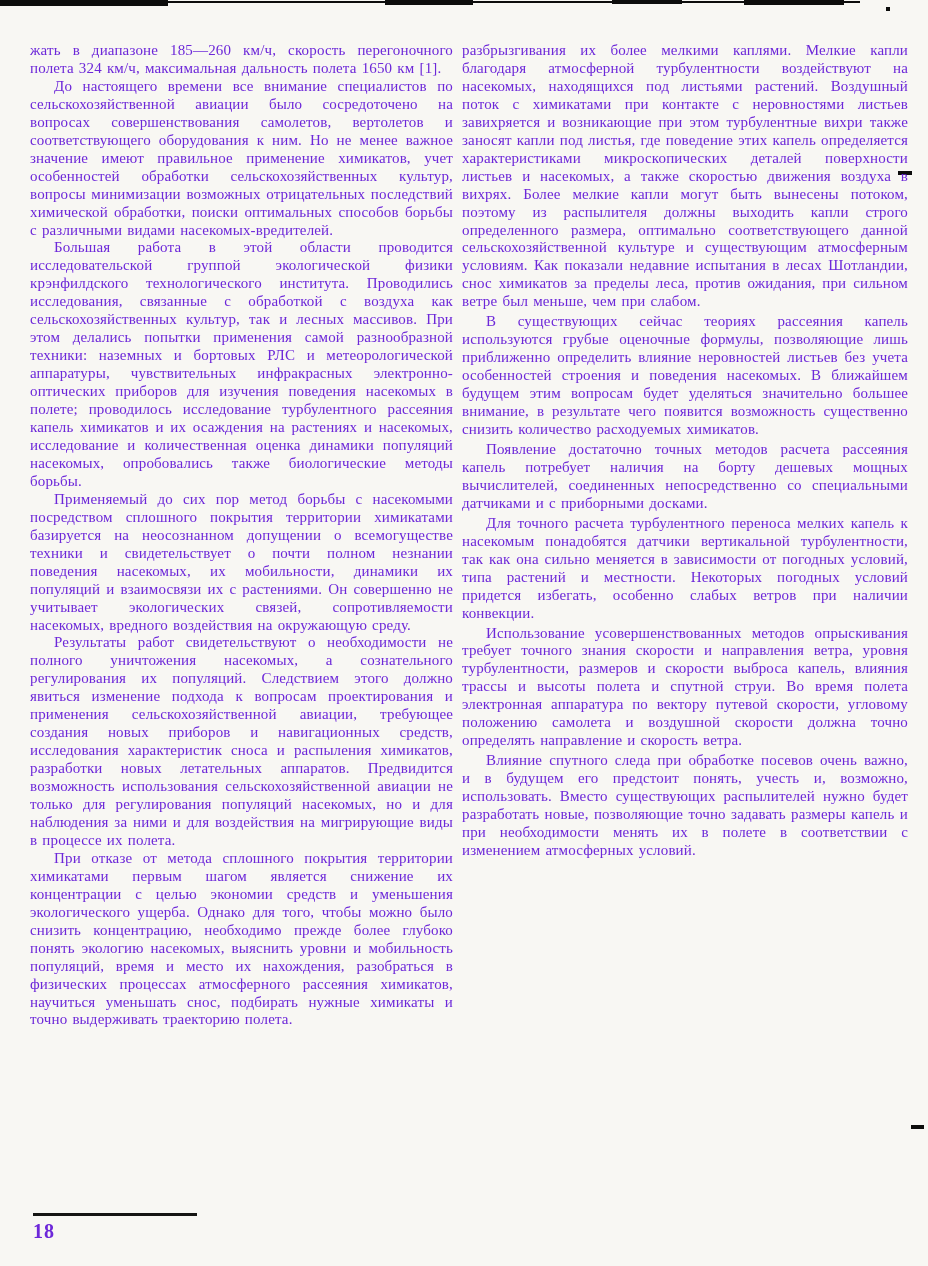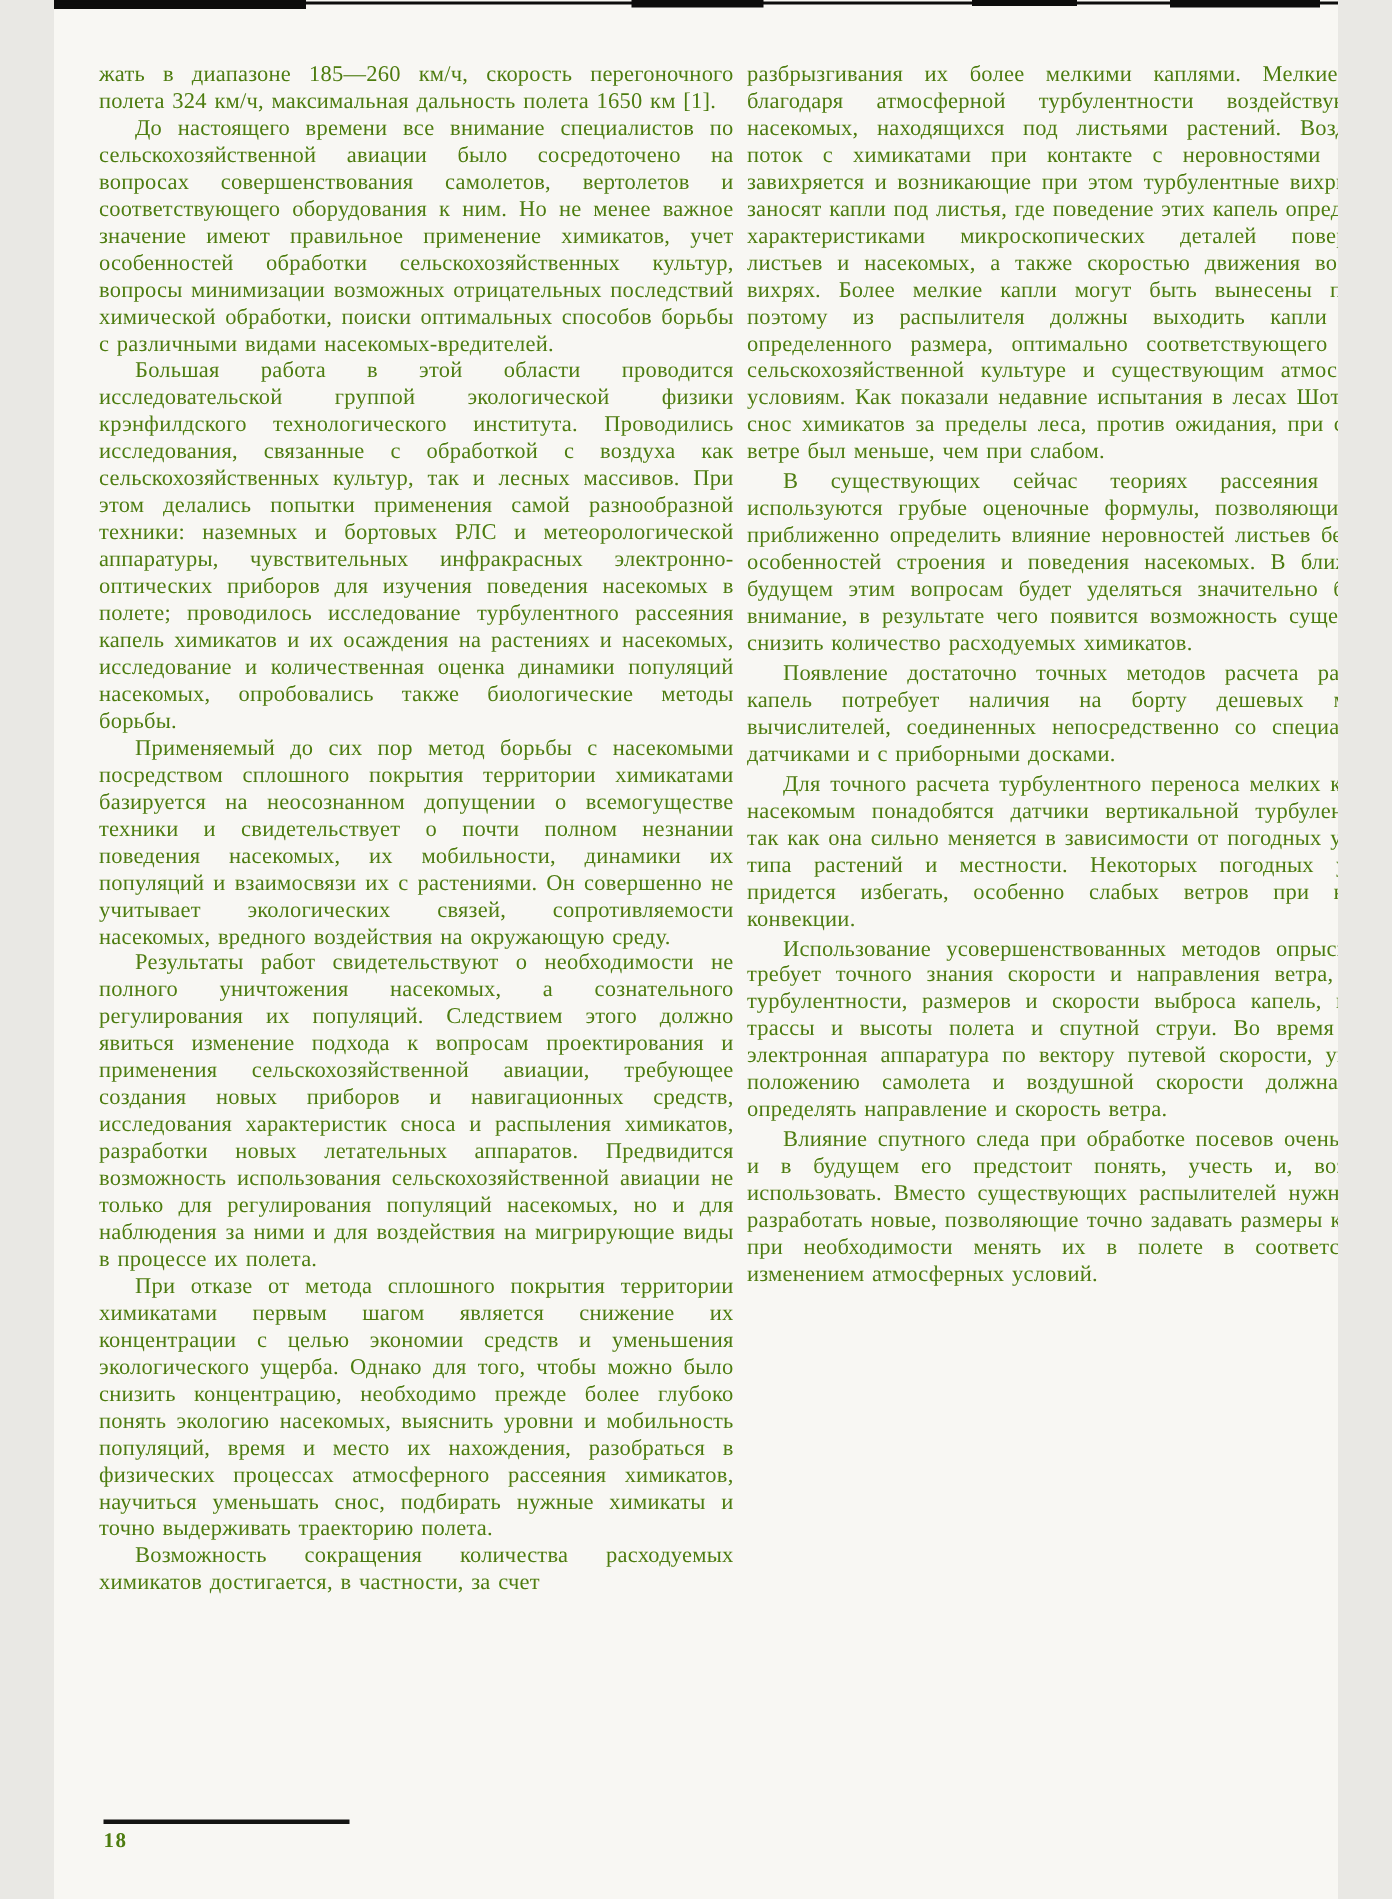--- a/index.html
+++ b/index.html
@@ -2,27 +2,27 @@
 <html lang="ru"><head>
 <meta charset="utf-8">
 <style>
   html, body {
     margin: 0;
     padding: 0;
     background: #e9e8e4;
   }
   .page {
     position: relative;
-    width: 856px;
+    width: 928px;
     height: 1266px;
     margin: 0 auto;
     background: #f8f7f3;
     overflow: hidden;
     font-family: "Liberation Serif", "DejaVu Serif", serif;
-    color: #4d7c0f;
+    color: #6d28d9;
   }
   .columns {
     position: absolute;
     top: 42px;
     left: 30px;
     display: flex;
     gap: 9px;
   }
   .col {
     text-align: justify;
@@ -48,21 +48,21 @@
     left: 33px;
     top: 1213px;
     width: 164px;
     height: 3px;
     background: #151513;
   }
   .page-number {
     position: absolute;
     left: 33px;
     top: 1220px;
-    font-size: 14px;
+    font-size: 20px;
     font-weight: bold;
     letter-spacing: 1px;
   }
 
   
   .artifact { position: absolute; background: #0d0d0c; }
   .a-top-thick { left: 0;   top: 0; width: 168px; height: 6px; }
   .a-top-thin  { left: 0;   top: 1px; width: 860px; height: 2px; }
   .a-top-p1    { left: 385px; top: 0; width: 88px; height: 5px; }
   .a-top-p2    { left: 612px; top: 0; width: 70px; height: 4px; }
@@ -86,21 +86,20 @@
   <div class="artifact a-dash-2"></div>
 
   <div class="columns">
     <div class="col col-left">
         <p class="noindent">жать в диапазоне 185—260 км/ч, скорость перегоночного полета 324 км/ч, максимальная дальность полета 1650 км [1].</p>
         <p>До настоящего времени все внимание специалистов по сельскохозяйственной авиации было сосредоточено на вопросах совершенствования самолетов, вертолетов и соответствующего оборудования к ним. Но не менее важное значение имеют правильное применение химикатов, учет особенностей обработки сельскохозяйственных культур, вопросы минимизации возможных отрицательных последствий химической обработки, поиски оптимальных способов борьбы с различными видами насекомых-вредителей.</p>
         <p>Большая работа в этой области проводится исследовательской группой экологической физики крэнфилдского технологического института. Проводились исследования, связанные с обработкой с воздуха как сельскохозяйственных культур, так и лесных массивов. При этом делались попытки применения самой разнообразной техники: наземных и бортовых РЛС и метеорологической аппаратуры, чувствительных инфракрасных электронно-оптических приборов для изучения поведения насекомых в полете; проводилось исследование турбулентного рассеяния капель химикатов и их осаждения на растениях и насекомых, исследование и количественная оценка динамики популяций насекомых, опробовались также биологические методы борьбы.</p>
         <p>Применяемый до сих пор метод борьбы с насекомыми посредством сплошного покрытия территории химикатами базируется на неосознанном допущении о всемогуществе техники и свидетельствует о почти полном незнании поведения насекомых, их мобильности, динамики их популяций и взаимосвязи их с растениями. Он совершенно не учитывает экологических связей, сопротивляемости насекомых, вредного воздействия на окружающую среду.</p>
         <p>Результаты работ свидетельствуют о необходимости не полного уничтожения насекомых, а сознательного регулирования их популяций. Следствием этого должно явиться изменение подхода к вопросам проектирования и применения сельскохозяйственной авиации, требующее создания новых приборов и навигационных средств, исследования характеристик сноса и распыления химикатов, разработки новых летательных аппаратов. Предвидится возможность использования сельскохозяйственной авиации не только для регулирования популяций насекомых, но и для наблюдения за ними и для воздействия на мигрирующие виды в процессе их полета.</p>
         <p>При отказе от метода сплошного покрытия территории химикатами первым шагом является снижение их концентрации с целью экономии средств и уменьшения экологического ущерба. Однако для того, чтобы можно было снизить концентрацию, необходимо прежде более глубоко понять экологию насекомых, выяснить уровни и мобильность популяций, время и место их нахождения, разобраться в физических процессах атмосферного рассеяния химикатов, научиться уменьшать снос, подбирать нужные химикаты и точно выдерживать траекторию полета.</p>
-        <p>Возможность сокращения количества расходуемых химикатов достигается, в частности, за счет</p>
       </div>
     <div class="col col-right">
         <p class="noindent">разбрызгивания их более мелкими каплями. Мелкие капли благодаря атмосферной турбулентности воздействуют на насекомых, находящихся под листьями растений. Воздушный поток с химикатами при контакте с неровностями листьев завихряется и возникающие при этом турбулентные вихри также заносят капли под листья, где поведение этих капель определяется характеристиками микроскопических деталей поверхности листьев и насекомых, а также скоростью движения воздуха в вихрях. Более мелкие капли могут быть вынесены потоком, поэтому из распылителя должны выходить капли строго определенного размера, оптимально соответствующего данной сельскохозяйственной культуре и существующим атмосферным условиям. Как показали недавние испытания в лесах Шотландии, снос химикатов за пределы леса, против ожидания, при сильном ветре был меньше, чем при слабом.</p>
         <p>В существующих сейчас теориях рассеяния капель используются грубые оценочные формулы, позволяющие лишь приближенно определить влияние неровностей листьев без учета особенностей строения и поведения насекомых. В ближайшем будущем этим вопросам будет уделяться значительно большее внимание, в результате чего появится возможность существенно снизить количество расходуемых химикатов.</p>
         <p>Появление достаточно точных методов расчета рассеяния капель потребует наличия на борту дешевых мощных вычислителей, соединенных непосредственно со специальными датчиками и с приборными досками.</p>
         <p>Для точного расчета турбулентного переноса мелких капель к насекомым понадобятся датчики вертикальной турбулентности, так как она сильно меняется в зависимости от погодных условий, типа растений и местности. Некоторых погодных условий придется избегать, особенно слабых ветров при наличии конвекции.</p>
         <p>Использование усовершенствованных методов опрыскивания требует точного знания скорости и направления ветра, уровня турбулентности, размеров и скорости выброса капель, влияния трассы и высоты полета и спутной струи. Во время полета электронная аппаратура по вектору путевой скорости, угловому положению самолета и воздушной скорости должна точно определять направление и скорость ветра.</p>
         <p>Влияние спутного следа при обработке посевов очень важно, и в будущем его предстоит понять, учесть и, возможно, использовать. Вместо существующих распылителей нужно будет разработать новые, позволяющие точно задавать размеры капель и при необходимости менять их в полете в соответствии с изменением атмосферных условий.</p>
       </div>
   </div>

